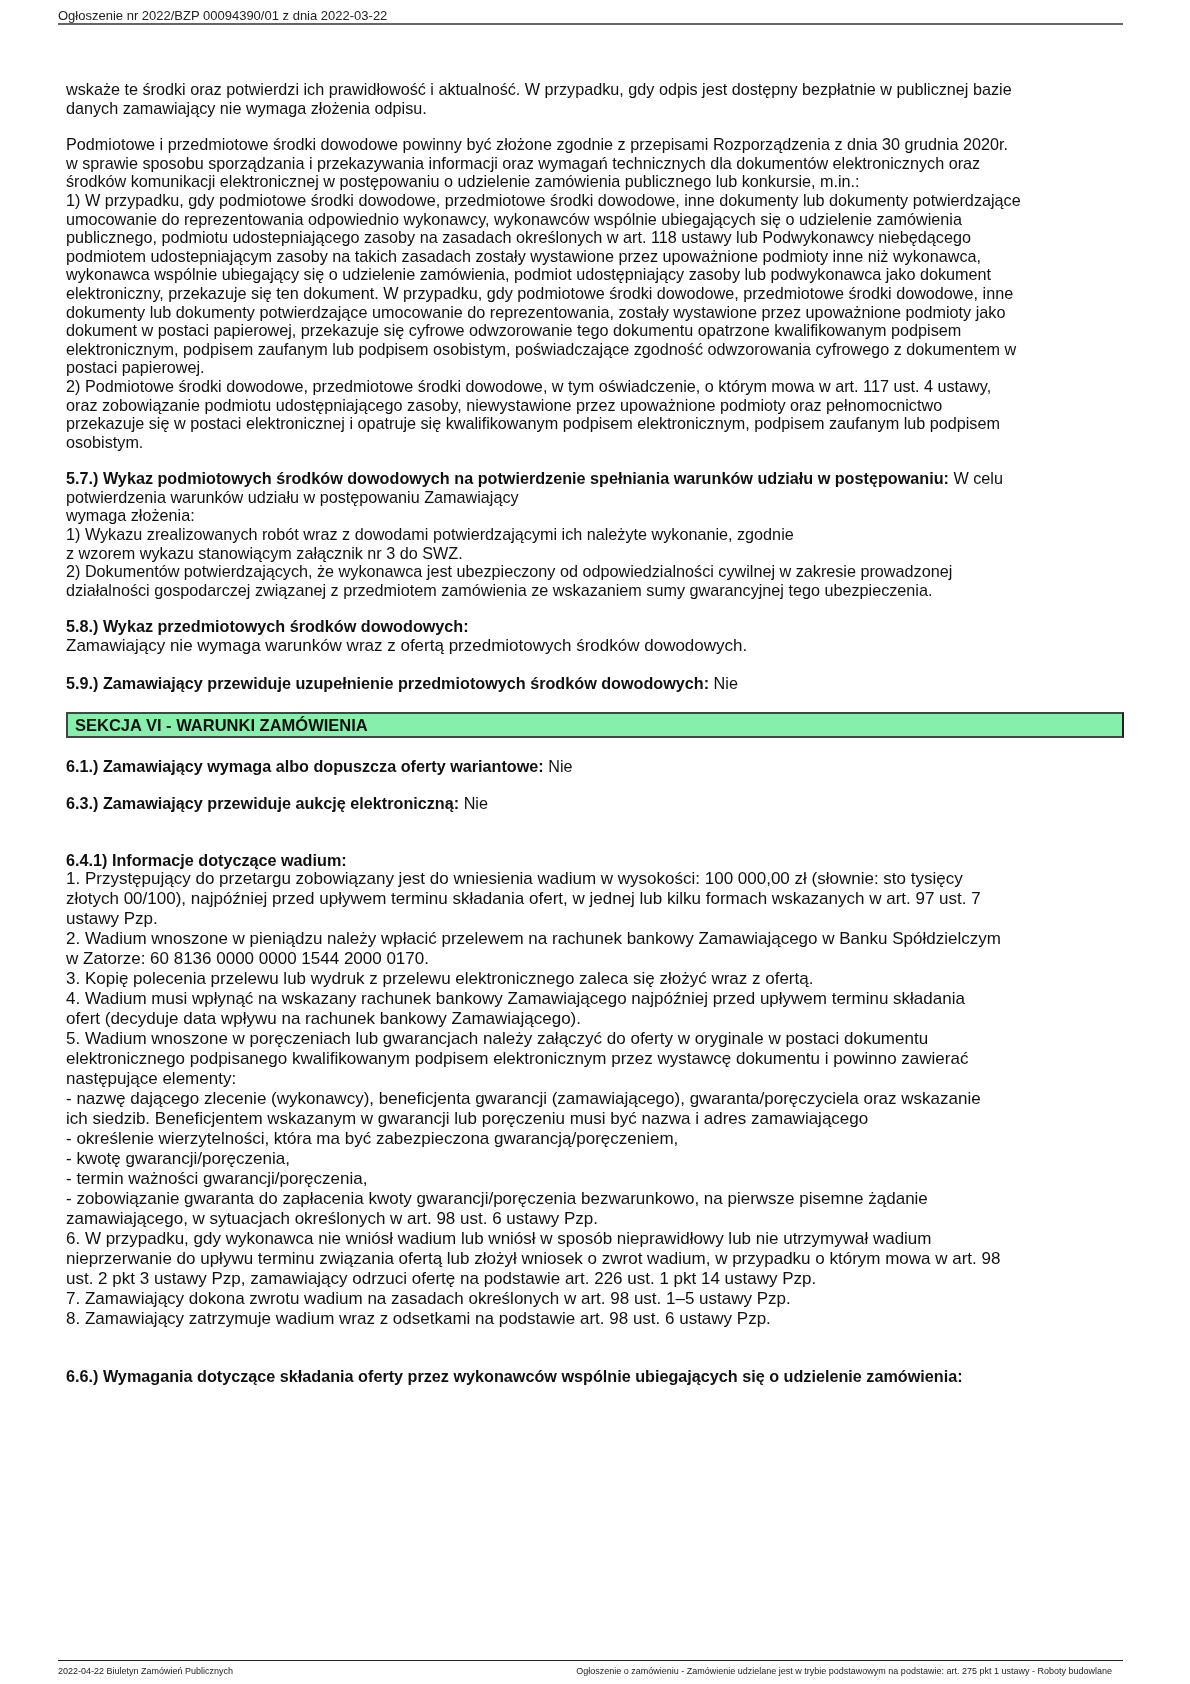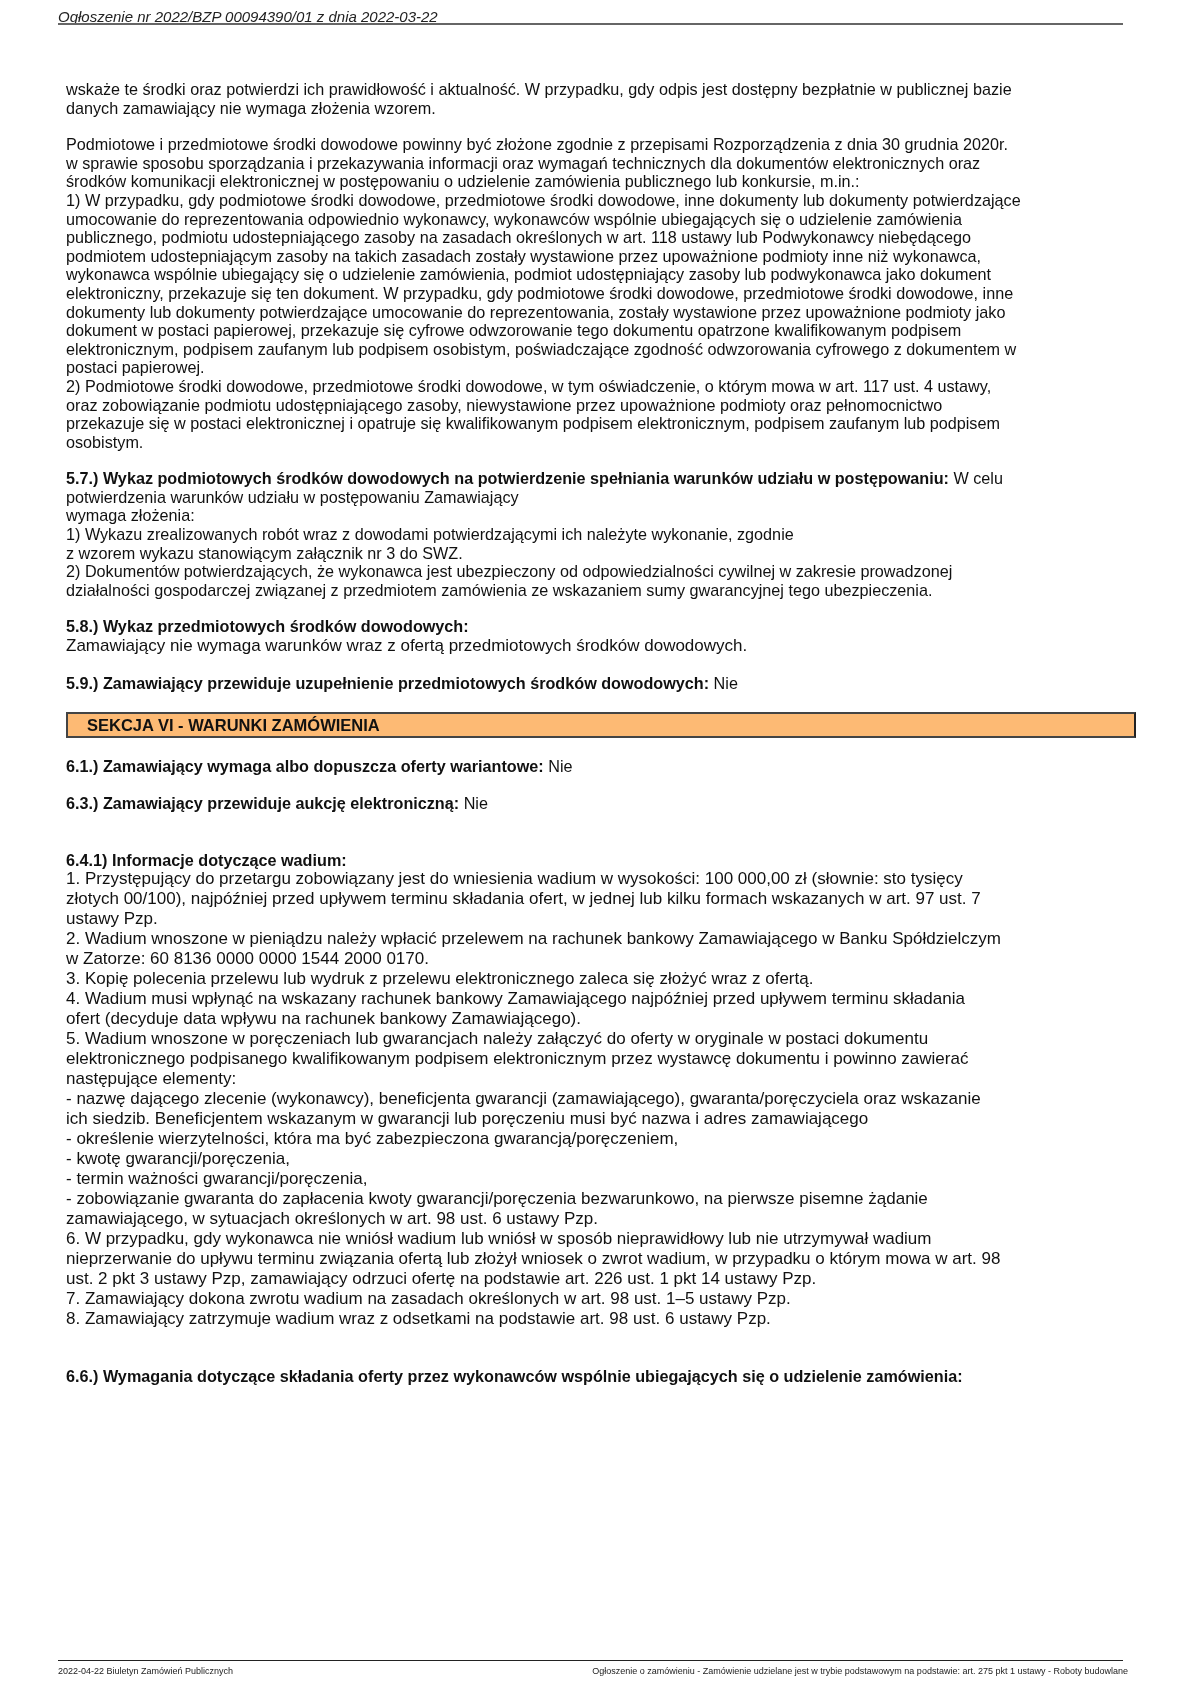--- a/index.html
+++ b/index.html
@@ -2,60 +2,60 @@
 <html><head>
 <meta charset="utf-8">
 <style>
   html, body { margin: 0; padding: 0; background: #ffffff; }
   body {
     width: 1190px; height: 1684px; position: relative; overflow: hidden;
     font-family: "Liberation Sans", sans-serif; color: #111;
   }
   .page-header {
     position: absolute; left: 58px; top: 8px; width: 1065px;
-    font-size: 15px; color: #222; font-style: italic;
+    font-size: 13px; color: #222;
   }
   .header-rule {
     position: absolute; left: 58px; top: 23px; width: 1065px; height: 2px; background: #666;
   }
   .content {
     position: absolute; left: 66px; top: 80px; width: 1058px;
     font-size: 16.2px; line-height: 18.6px;
   }
   .content p { margin: 0; }
   .para { white-space: pre-line; }
   .gap-s { height: 18px; }
   .gap-m { height: 19px; }
   .label { font-weight: bold; }
   .section-box {
-    background: #fdba74; border: 2px solid #444; border-right-color: #222;
+    background: #86efac; border: 2px solid #444; border-right-color: #222;
     height: 22px; box-sizing: content-box;
-    font-weight: bold; font-size: 16.5px; line-height: 22px; padding-left: 19px;
+    font-weight: bold; font-size: 16.5px; line-height: 22px; padding-left: 7px;
     margin-top: 1px; width: 1047px;
   }
   .bigger { font-size: 17px; line-height: 20px; }
   .footer-rule {
     position: absolute; left: 58px; top: 1660px; width: 1065px; height: 1px; background: #222;
   }
   .footer-left {
     position: absolute; left: 58px; top: 1666px; font-size: 9px; color: #222;
   }
   .footer-right {
-    position: absolute; right: 62px; top: 1666px; font-size: 9px; color: #222;
+    position: absolute; right: 78px; top: 1666px; font-size: 9px; color: #222;
   }
 </style>
 </head>
 <body>
 
 <div class="page-header">Ogłoszenie nr 2022/BZP 00094390/01 z dnia 2022-03-22</div>
 <div class="header-rule"></div>
 
 <div class="content">
   <p class="para">wskaże te środki oraz potwierdzi ich prawidłowość i aktualność. W przypadku, gdy odpis jest dostępny bezpłatnie w publicznej bazie
-danych zamawiający nie wymaga złożenia wzorem.</p>
+danych zamawiający nie wymaga złożenia odpisu.</p>
   <div class="gap-s"></div>
   <p class="para">Podmiotowe i przedmiotowe środki dowodowe powinny być złożone zgodnie z przepisami Rozporządzenia z dnia 30 grudnia 2020r.
 w sprawie sposobu sporządzania i przekazywania informacji oraz wymagań technicznych dla dokumentów elektronicznych oraz
 środków komunikacji elektronicznej w postępowaniu o udzielenie zamówienia publicznego lub konkursie, m.in.:
 1) W przypadku, gdy podmiotowe środki dowodowe, przedmiotowe środki dowodowe, inne dokumenty lub dokumenty potwierdzające
 umocowanie do reprezentowania odpowiednio wykonawcy, wykonawców wspólnie ubiegających się o udzielenie zamówienia
 publicznego, podmiotu udostepniającego zasoby na zasadach określonych w art. 118 ustawy lub Podwykonawcy niebędącego
 podmiotem udostepniającym zasoby na takich zasadach zostały wystawione przez upoważnione podmioty inne niż wykonawca,
 wykonawca wspólnie ubiegający się o udzielenie zamówienia, podmiot udostępniający zasoby lub podwykonawca jako dokument
 elektroniczny, przekazuje się ten dokument. W przypadku, gdy podmiotowe środki dowodowe, przedmiotowe środki dowodowe, inne

